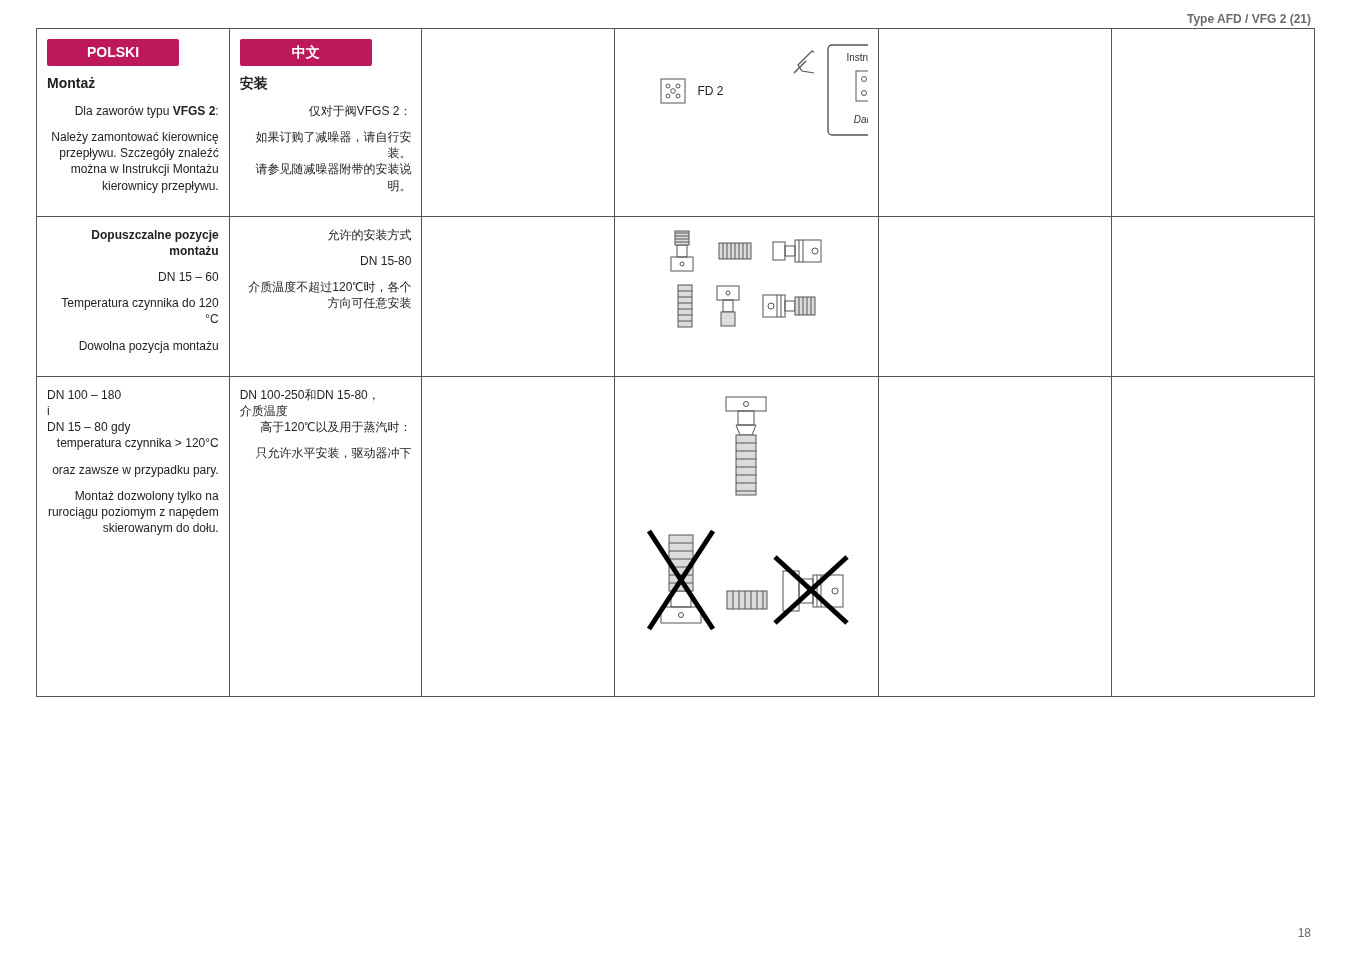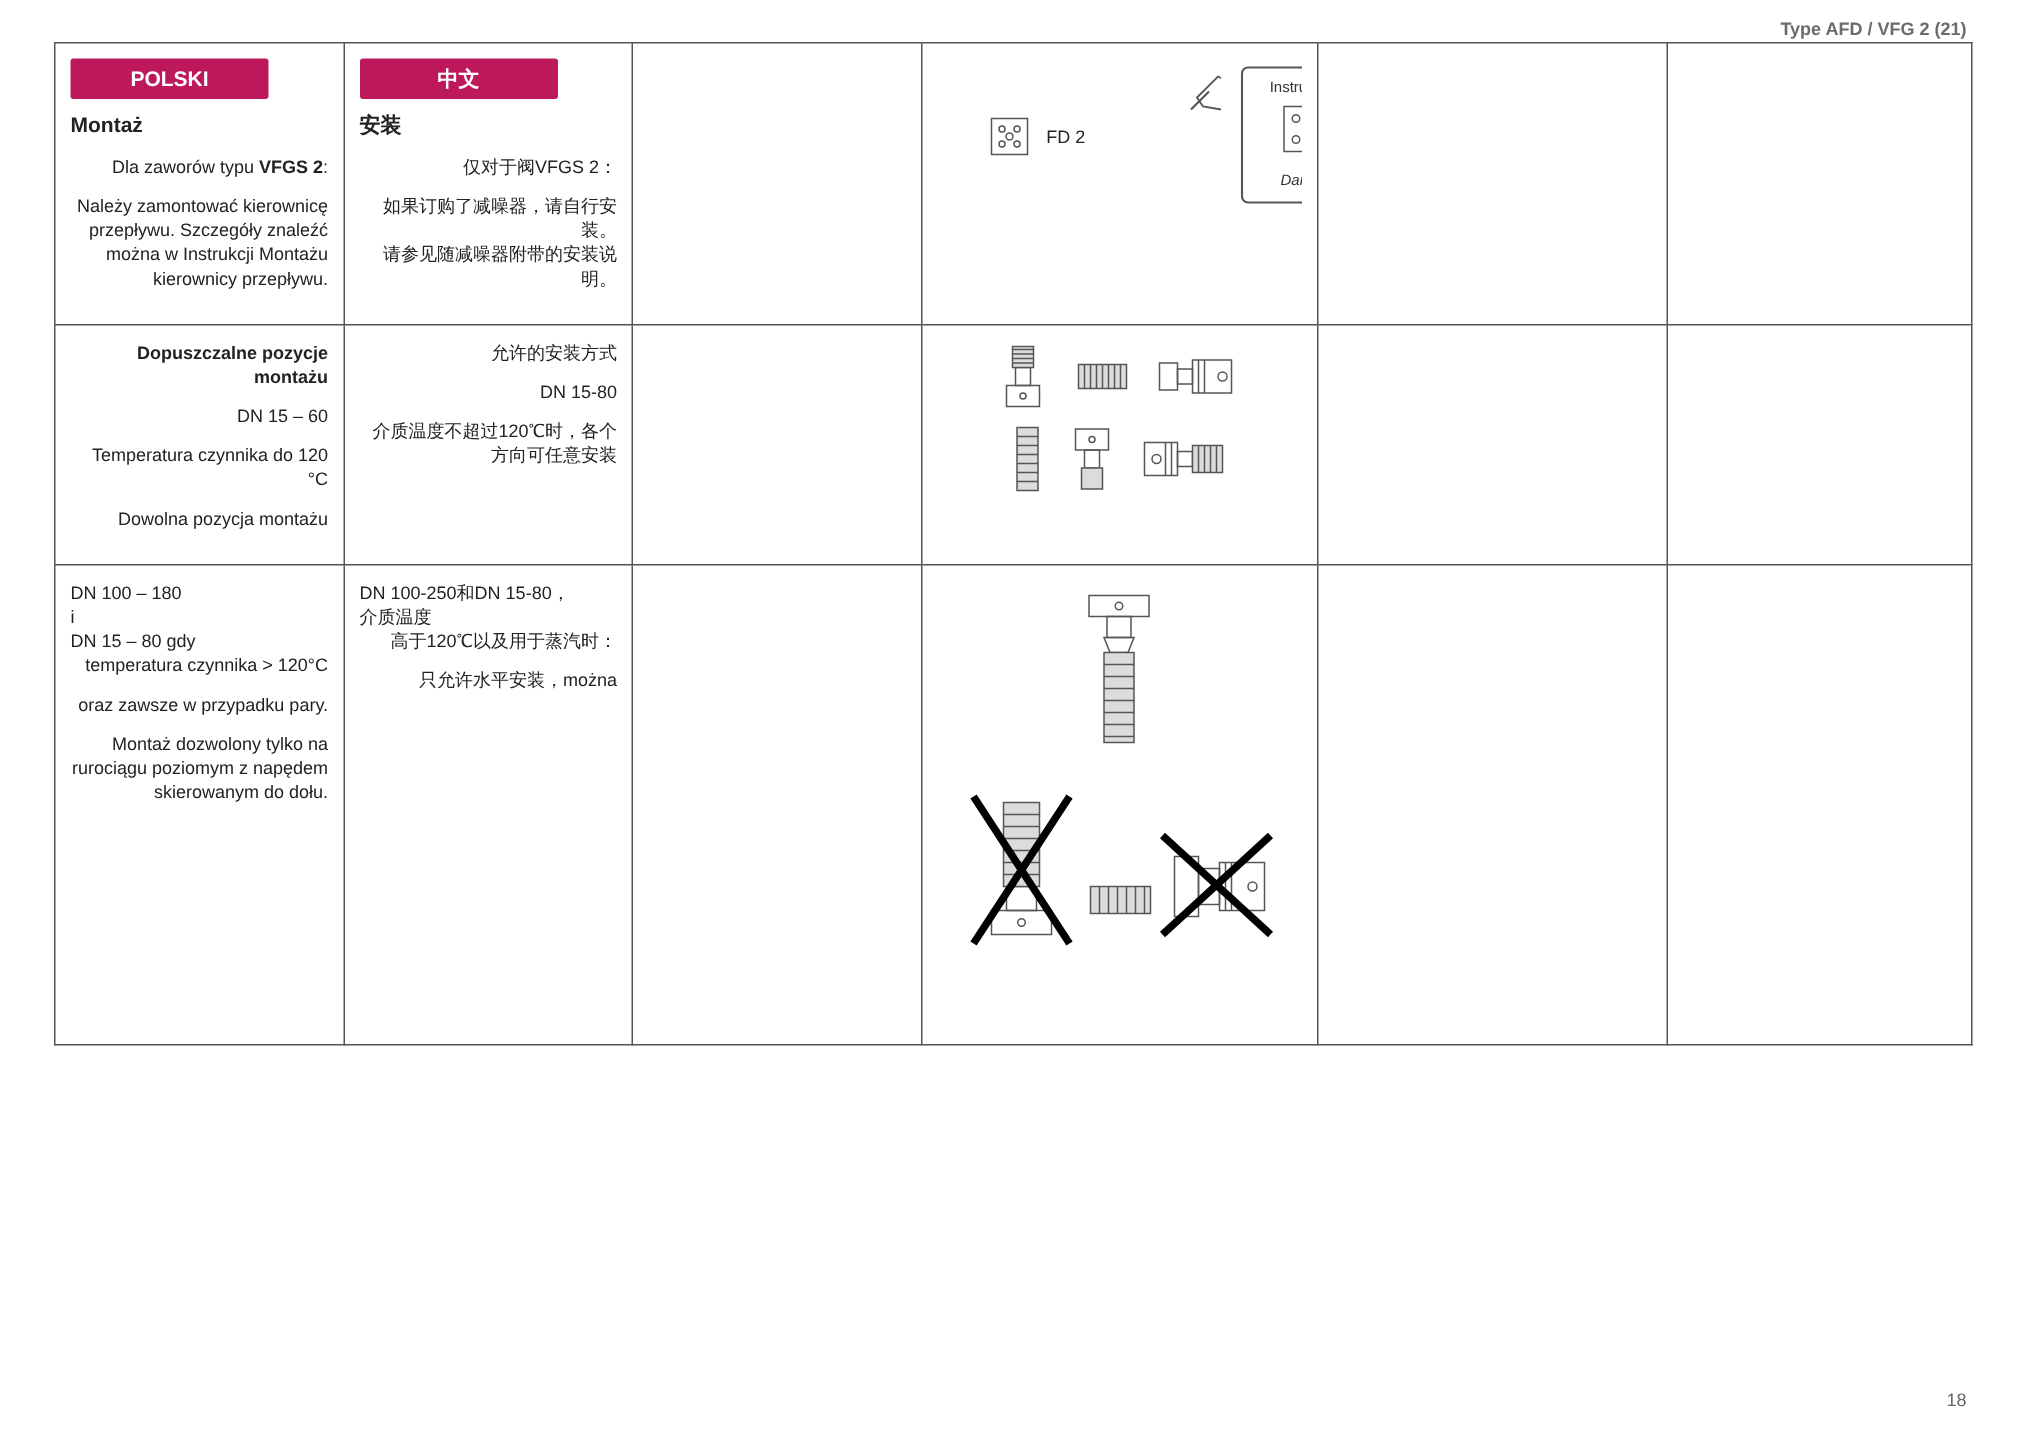--- a/index.html
+++ b/index.html
@@ -222,21 +222,21 @@
         <div>i</div>
         <div>DN 15 – 80 gdy</div>
         <div class="para">temperatura czynnika &gt; 120°C</div>
         <div class="para">oraz zawsze w przypadku pary.</div>
         <div class="para">Montaż dozwolony tylko na rurociągu poziomym z napędem skierowanym do dołu.</div>
       </td>
       <td>
         <div>DN 100-250和DN 15-80，</div>
         <div>介质温度</div>
         <div class="para">高于120℃以及用于蒸汽时：</div>
-        <div class="para">只允许水平安装，można</div>
+        <div class="para">只允许水平安装，驱动器冲下</div>
       </td>
       <td></td>
       <td class="figure-cell">
         <div style="display:flex; flex-direction:column; align-items:center; gap:18px; padding-top:6px;">
 
           <svg width="56" height="110">
             <rect x="8" y="4" width="40" height="14" fill="none" stroke="#555"></rect>
             <circle cx="28" cy="11" r="2.5" fill="none" stroke="#555"></circle>
             <rect x="20" y="18" width="16" height="14" fill="none" stroke="#555"></rect>
             <polygon points="18,32 38,32 34,42 22,42" fill="none" stroke="#555"></polygon>

